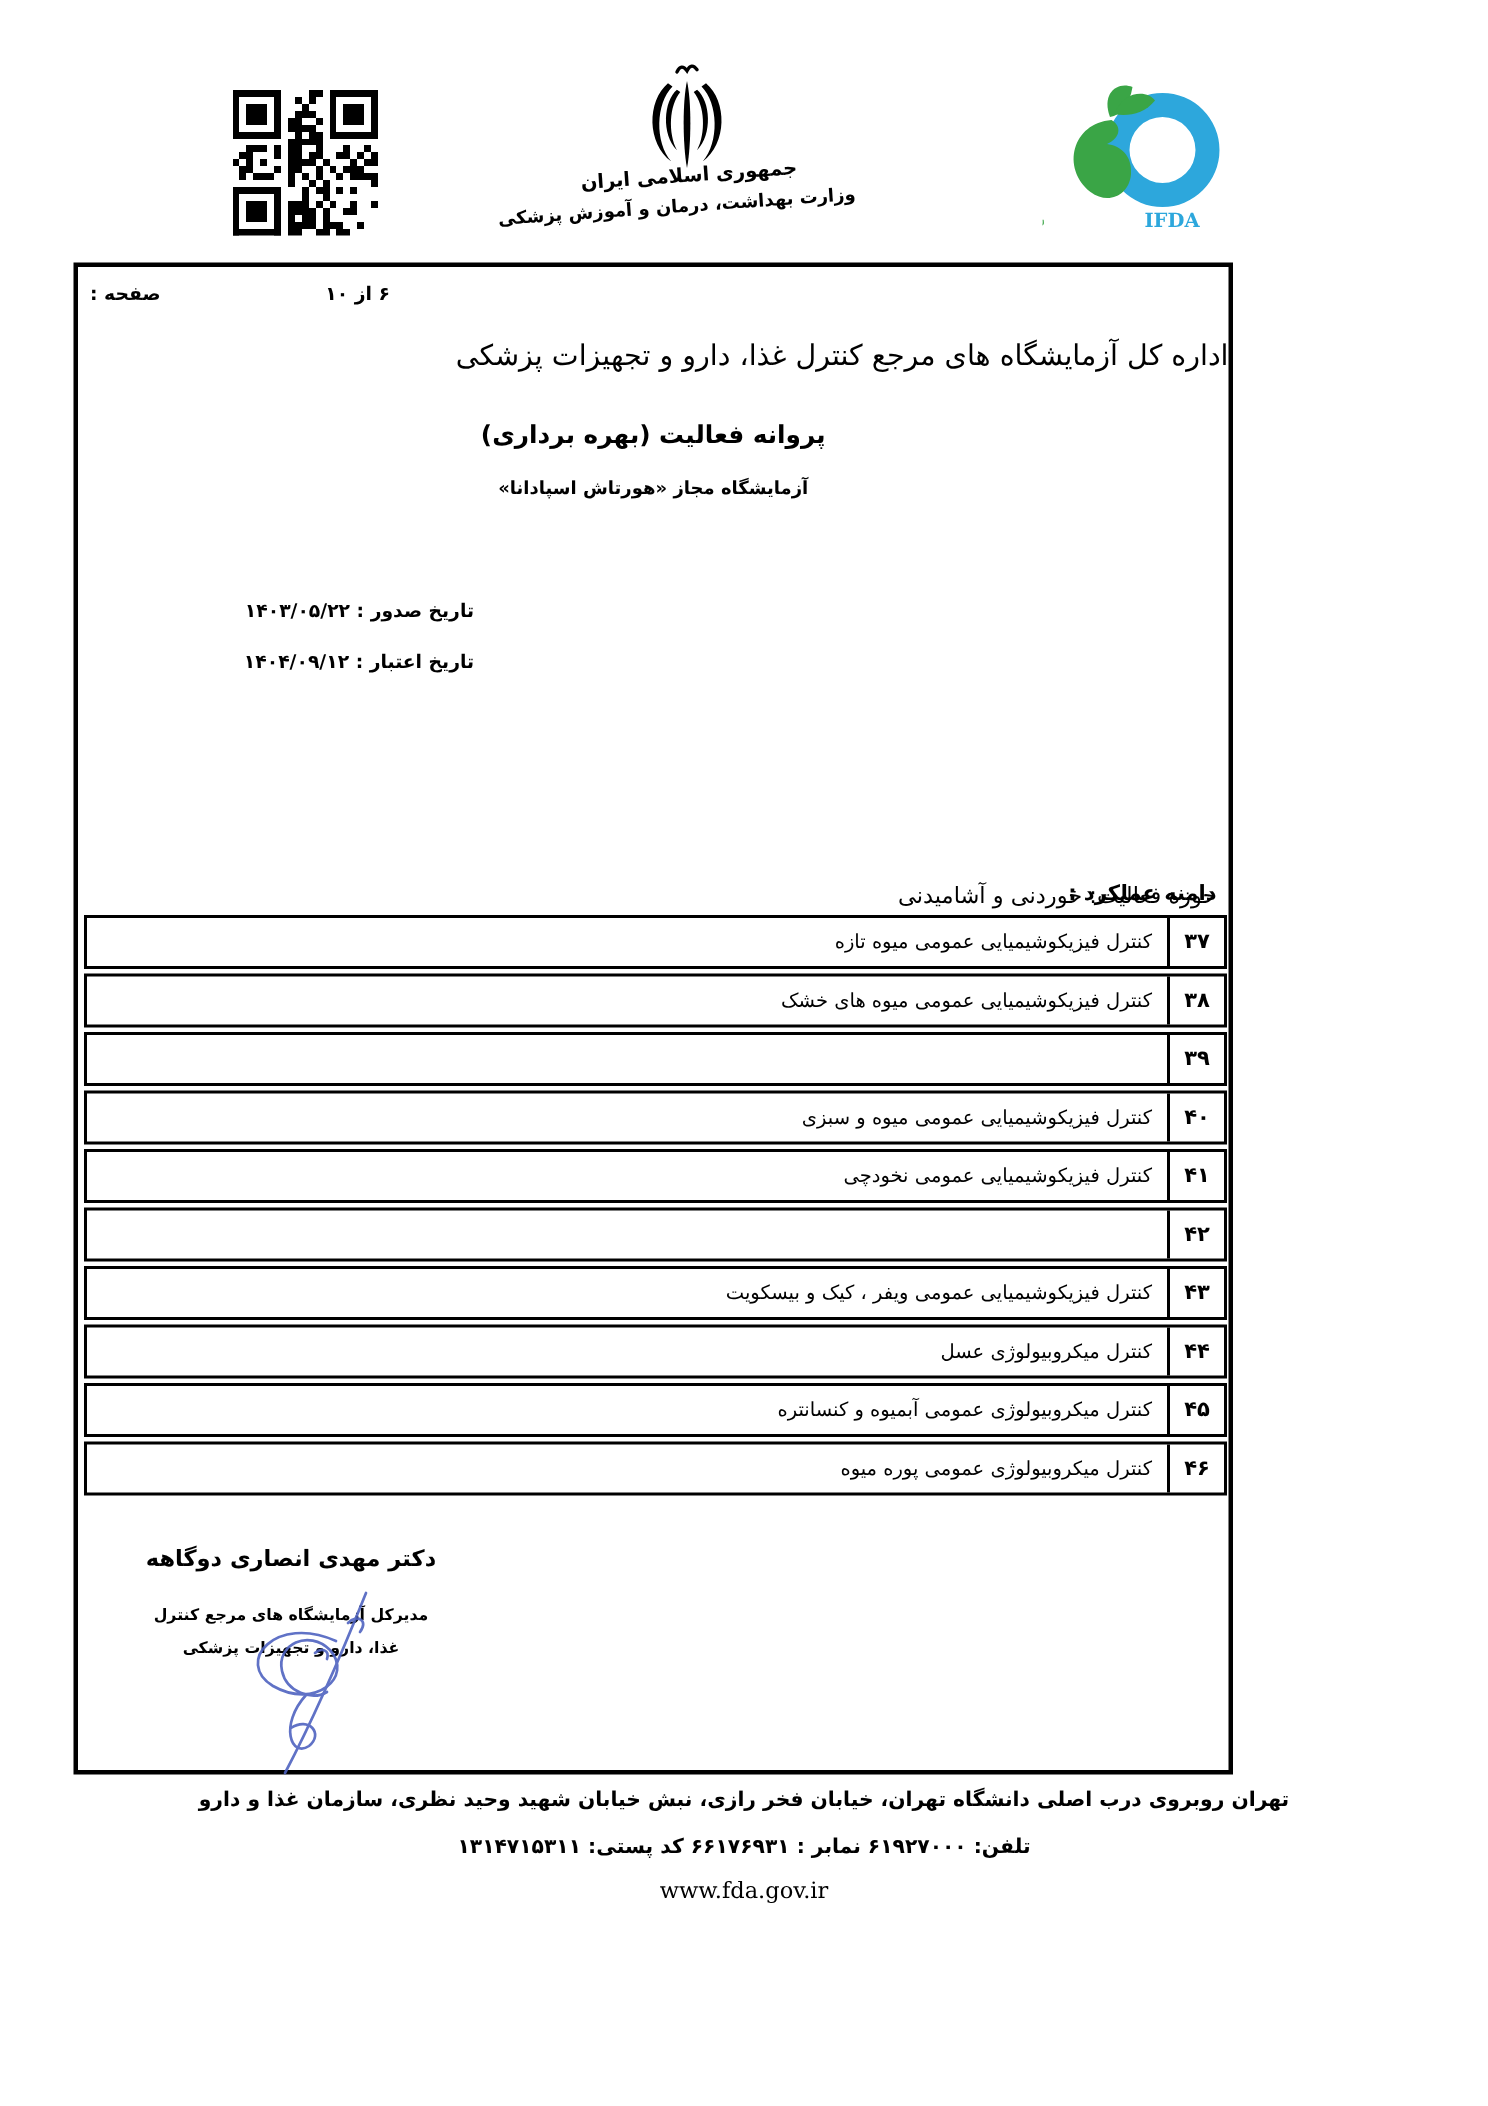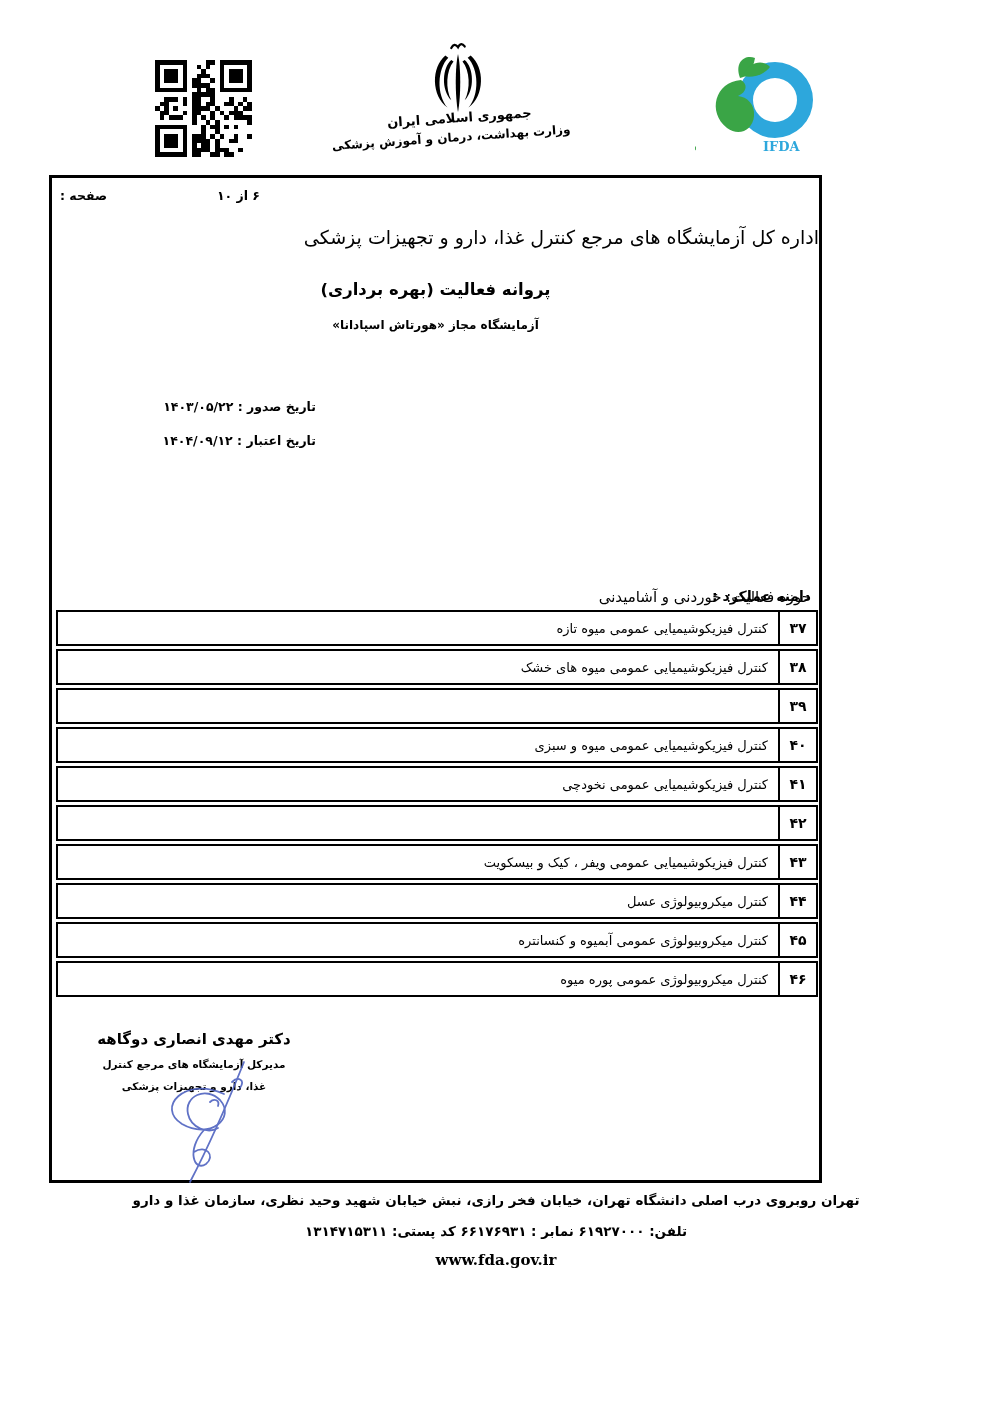--- a/index.html
+++ b/index.html
@@ -58,28 +58,28 @@
     width:36px;flex:0 0 36px;border-left:2px solid #000;
     display:flex;align-items:center;justify-content:center;
     font-size:14px;font-weight:bold;
   }
   .t-txt{
     flex:1;display:flex;align-items:center;
     padding:0 10px;font-size:13px;border-radius:13px;
   }
   
   .sig-block{position:absolute;left:12px;top:852px;width:260px;text-align:center;direction:rtl;}
-  .sig-name{font-size:15px;font-weight:bold;margin-bottom:5px;}
+  .sig-name{font-size:15px;font-weight:bold;margin-bottom:18px;}
   .sig-role{font-size:10.5px;font-weight:bold;line-height:2.1;}
   .sig-svg{position:absolute;left:88px;top:878px;width:160px;height:130px;pointer-events:none;}
   
   .footer-line{position:absolute;left:0;width:100%;text-align:center;}
   .f-address{top:1192px;font-size:13.5px;font-weight:bold;direction:rtl;}
   .f-contact{top:1223px;font-size:13.5px;font-weight:bold;direction:ltr;}
-  .f-web{top:1251px;font-size:15px;font-weight:bold;font-family:"DejaVu Serif",serif;direction:ltr;}
+  .f-web{top:1251px;font-size:15px;font-weight:normal;font-family:"DejaVu Serif",serif;direction:ltr;}
 </style>
 </head>
 <body>
 
 <div id="page">
 
   <svg class="qr" viewBox="0 0 21 21" shape-rendering="crispEdges">
       <rect x="0" y="0" width="7" height="1" fill="#000"></rect>
       <rect x="0" y="6" width="7" height="1" fill="#000"></rect>
       <rect x="0" y="0" width="1" height="7" fill="#000"></rect>

